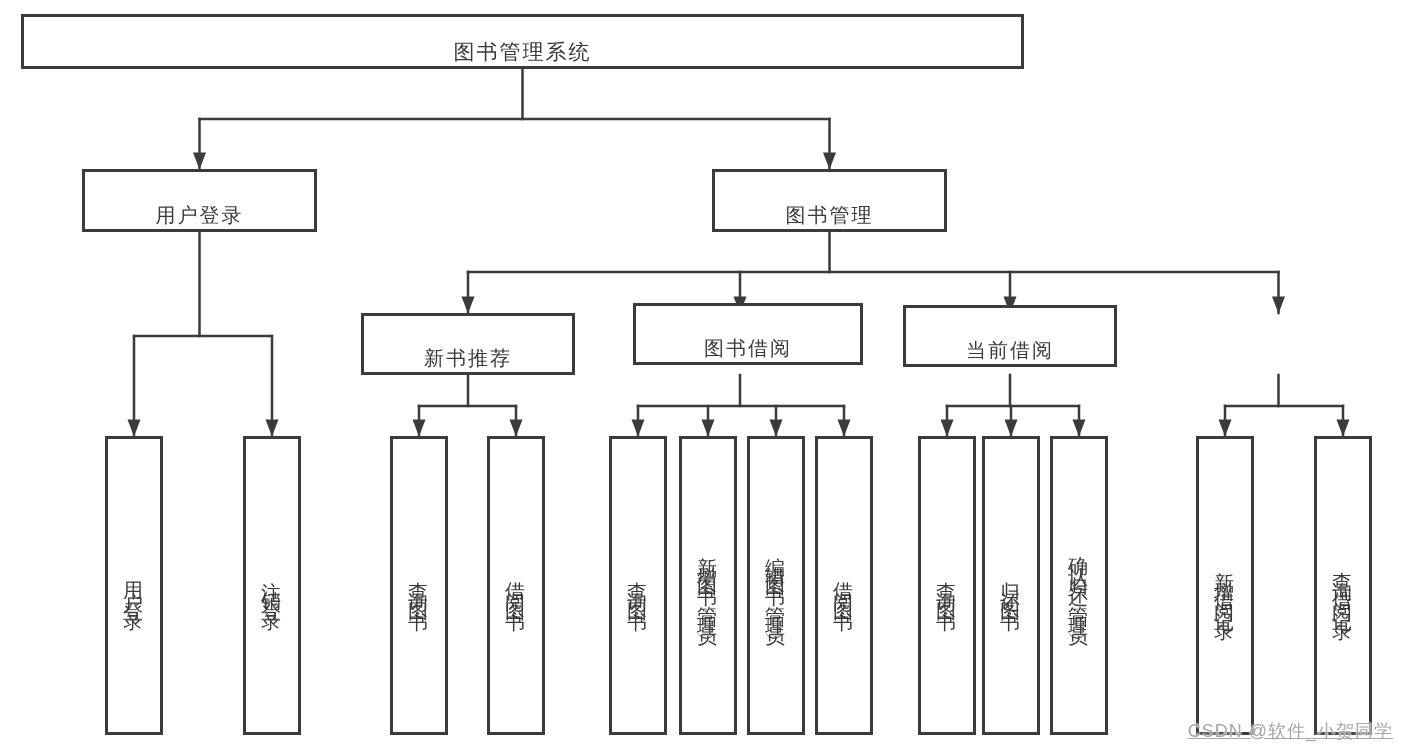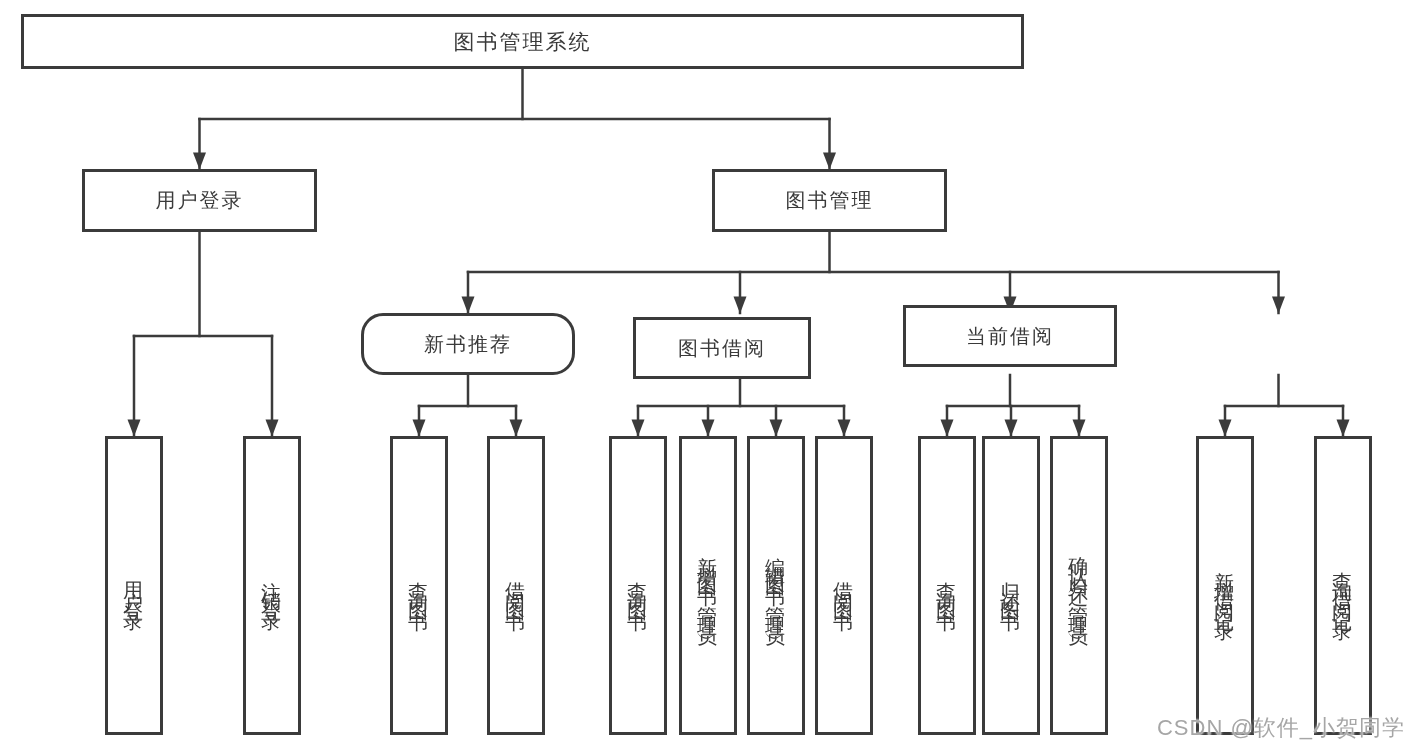--- a/index.html
+++ b/index.html
@@ -19,41 +19,42 @@
   }
   svg.connectors{position:absolute;left:0;top:0;z-index:1;}
   .node{
     position:absolute;
     background:var(--box-bg);
     border:3px solid var(--line);
     box-sizing:border-box;
     z-index:2;
   }
   .hnode{
-    display:flex;align-items:center;justify-content:center;
+    display:flex;align-items:flex-end;justify-content:center;
     font-size:20px;letter-spacing:2px;
   }
   .hnode.root{font-size:21px;}
   .vnode{width:58px;height:299px;top:436px;}
   .vnode span{
     position:absolute;left:50%;top:50%;
     transform:translate(-50%,-50%);
     writing-mode:vertical-rl;
     text-orientation:mixed;
     font-size:20px;
     letter-spacing:10px;
     white-space:nowrap;
   }
   .watermark{
-    position:absolute;right:0;bottom:4px;
-    font-size:22px;
+    position:absolute;right:12px;bottom:4px;
+    font-size:18px;
     color:var(--watermark);
     letter-spacing:1px;
     z-index:10;
     text-shadow:0 0 2px #fff,0 0 3px #fff;
+    text-decoration:underline;
   }
 </style>
 </head>
 <body>
 
 <div class="canvas">
 
   <svg class="connectors" width="1405" height="747" viewBox="0 0 1405 747">
     <defs>
       <marker id="arrow" viewBox="0 0 18 14" refX="17" refY="7" markerWidth="18" markerHeight="14" markerUnits="userSpaceOnUse" orient="auto">
@@ -108,24 +109,24 @@
     <span>图书管理系统</span>
   </div>
 
   <div class="node hnode" style="left:82px;top:169px;width:235px;height:63px;">
     <span>用户登录</span>
   </div>
   <div class="node hnode" style="left:712px;top:169px;width:235px;height:63px;">
     <span>图书管理</span>
   </div>
 
-  <div class="node hnode" style="left:361px;top:313px;width:214px;height:62px;border-radius:22px;">
+  <div class="node hnode" style="left:361px;top:313px;width:214px;height:62px;">
     <span>新书推荐</span>
   </div>
-  <div class="node hnode" style="left:633px;top:317px;width:178px;height:62px;">
+  <div class="node hnode" style="left:633px;top:303px;width:230px;height:62px;">
     <span>图书借阅</span>
   </div>
   <div class="node hnode" style="left:903px;top:305px;width:214px;height:62px;">
     <span>当前借阅</span>
   </div>
 
   <div class="node vnode" style="left:105px;">
     <span>用户登录</span>
   </div>
   <div class="node vnode" style="left:243px;">

